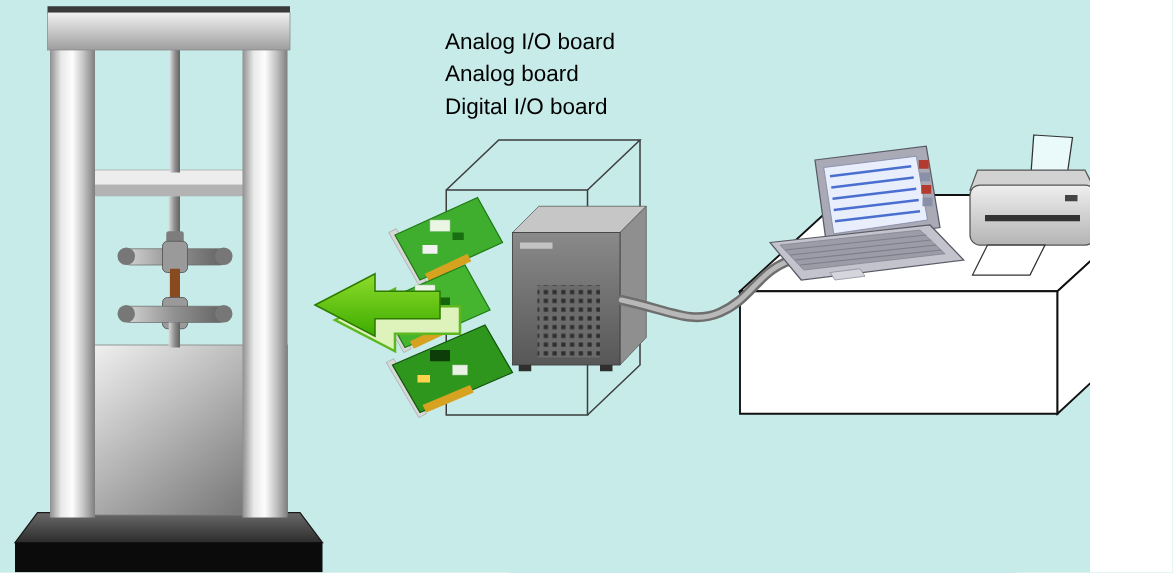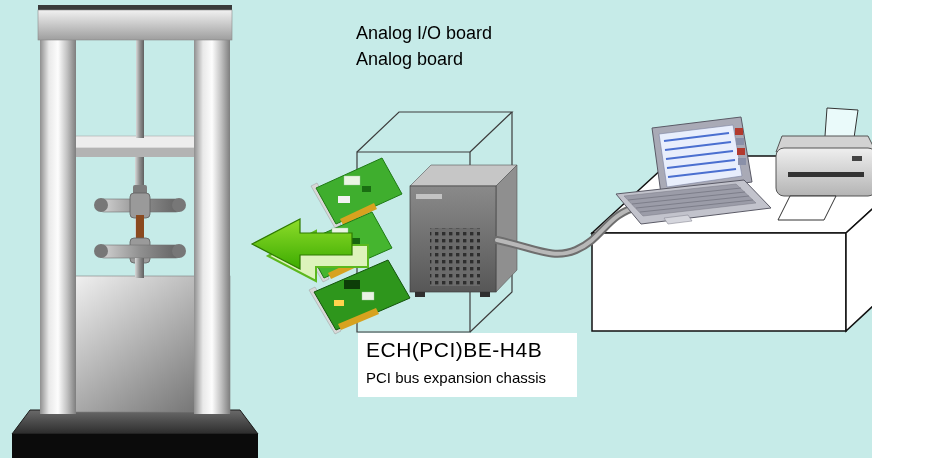--- a/index.html
+++ b/index.html
@@ -208,20 +208,17 @@
       <rect x="788" y="172" width="76" height="5" fill="#333333"></rect>
       <rect x="852" y="156" width="10" height="5" fill="#444444"></rect>
 
       <polygon points="790,196 836,196 824,220 778,220" fill="#ffffff" stroke="#333333" stroke-width="1"></polygon>
     </g>
   </svg>
 
   <div class="boards-label">
     <div>Analog I/O board</div>
     <div>Analog board</div>
+    <div>Digital I/O board</div>
   </div>
 
-  <div class="chassis-label-box">
-    <div class="model">ECH(PCI)BE-H4B</div>
-    <div class="desc">PCI bus expansion chassis</div>
-  </div>
 
 </div>
 
 </body></html>

